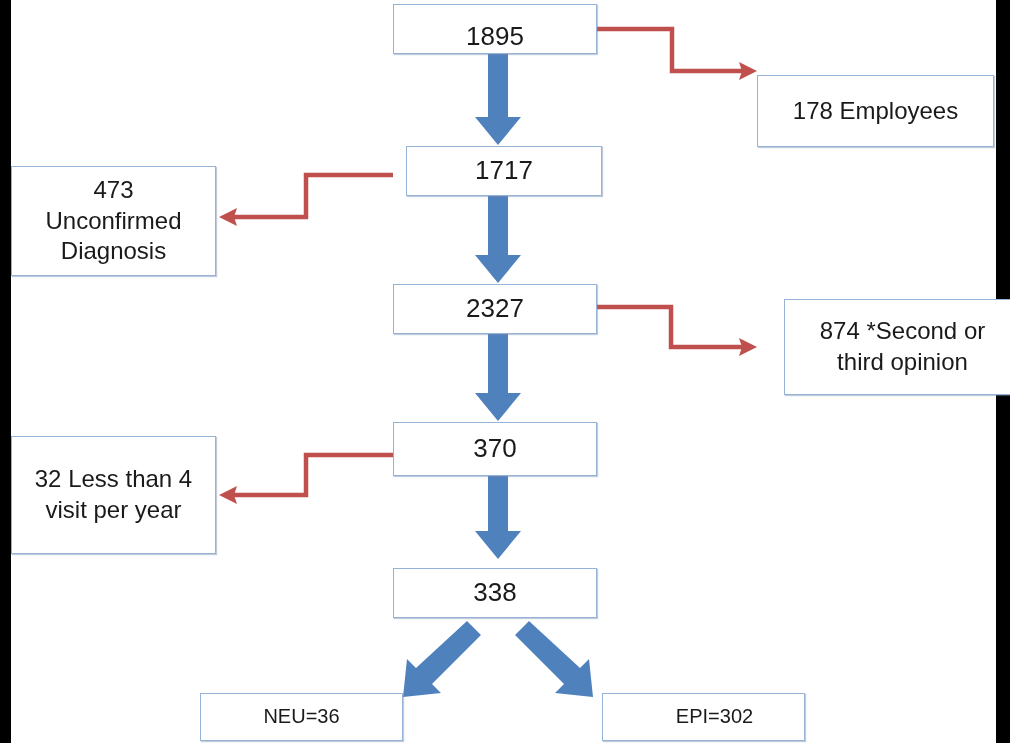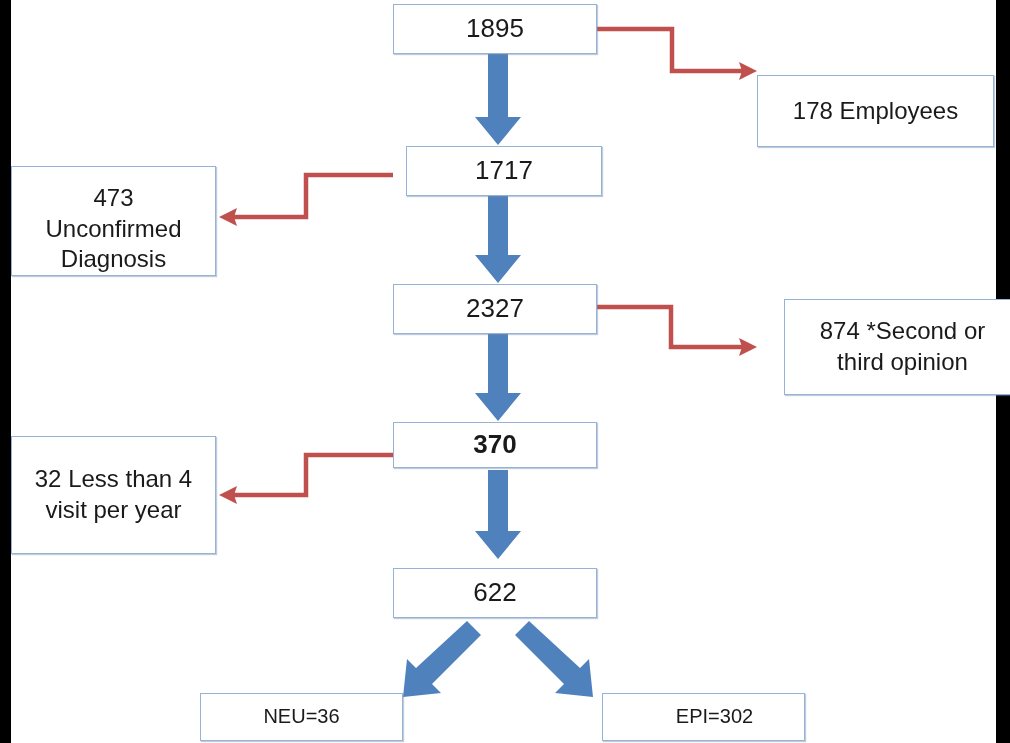--- a/index.html
+++ b/index.html
@@ -85,45 +85,45 @@
       <path d="M393,455 L306,455 L306,495 L231,495"></path>
     </g>
     <g fill="#c0504d">
       <path d="M757,71 L739,62 L742,71 L739,80 Z"></path>
       <path d="M219,217 L237,208 L234,217 L237,226 Z"></path>
       <path d="M757,347 L739,338 L742,347 L739,356 Z"></path>
       <path d="M219,495 L237,486 L234,495 L237,504 Z"></path>
     </g>
   </svg>
 
-  <div class="node main-node" style="left:393px; top:4px; width:204px; height:50px;">
+  <div class="node main-node" style="left:393px; top:4px; width:204px; height:50px;align-items:flex-end;">
     <span>1895</span>
   </div>
 
   <div class="node main-node" style="left:406px; top:146px; width:196px; height:50px;">
     <span>1717</span>
   </div>
 
   <div class="node main-node" style="left:393px; top:284px; width:204px; height:50px;">
     <span>2327</span>
   </div>
 
-  <div class="node main-node" style="left:393px; top:422px; width:204px; height:46px;font-weight:bold;">
+  <div class="node main-node" style="left:393px; top:422px; width:204px; height:54px;">
     <span>370</span>
   </div>
 
   <div class="node main-node" style="left:393px; top:568px; width:204px; height:50px;">
-    <span>622</span>
+    <span>338</span>
   </div>
 
   <div class="node side-node" style="left:757px; top:35px; width:237px; height:72px;margin-top:40px;">
     <span>178 Employees</span>
   </div>
 
-  <div class="node side-node" style="left:11px; top:166px; width:205px; height:110px;align-items:flex-end;">
+  <div class="node side-node" style="left:11px; top:166px; width:205px; height:110px;">
     <span>473
 Unconfirmed
 Diagnosis</span>
   </div>
 
   <div class="node side-node" style="left:784px; top:299px; width:237px; height:96px;">
     <span>874 *Second or
 third opinion</span>
   </div>
 

